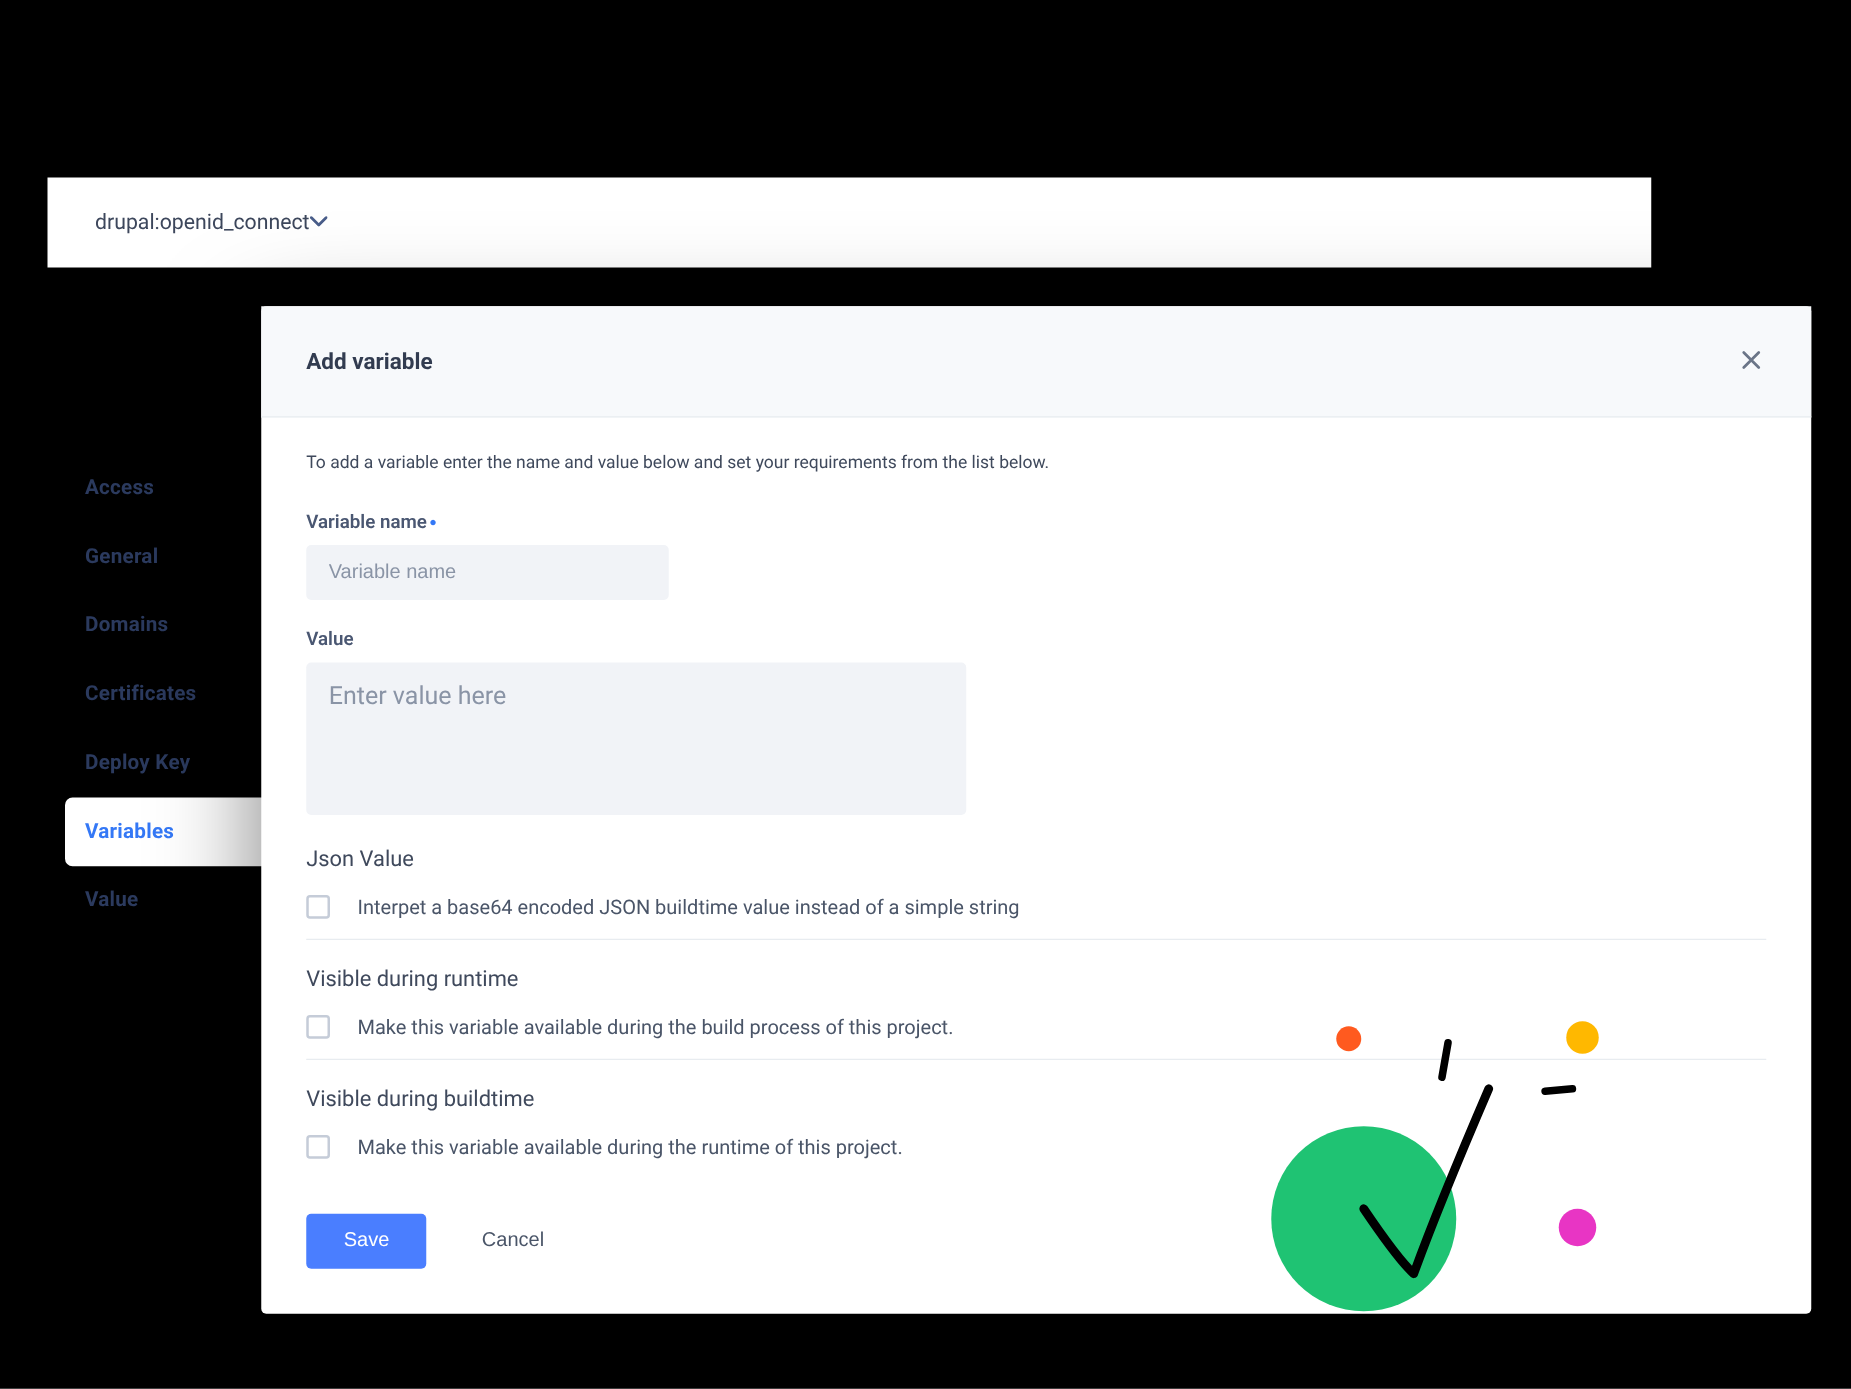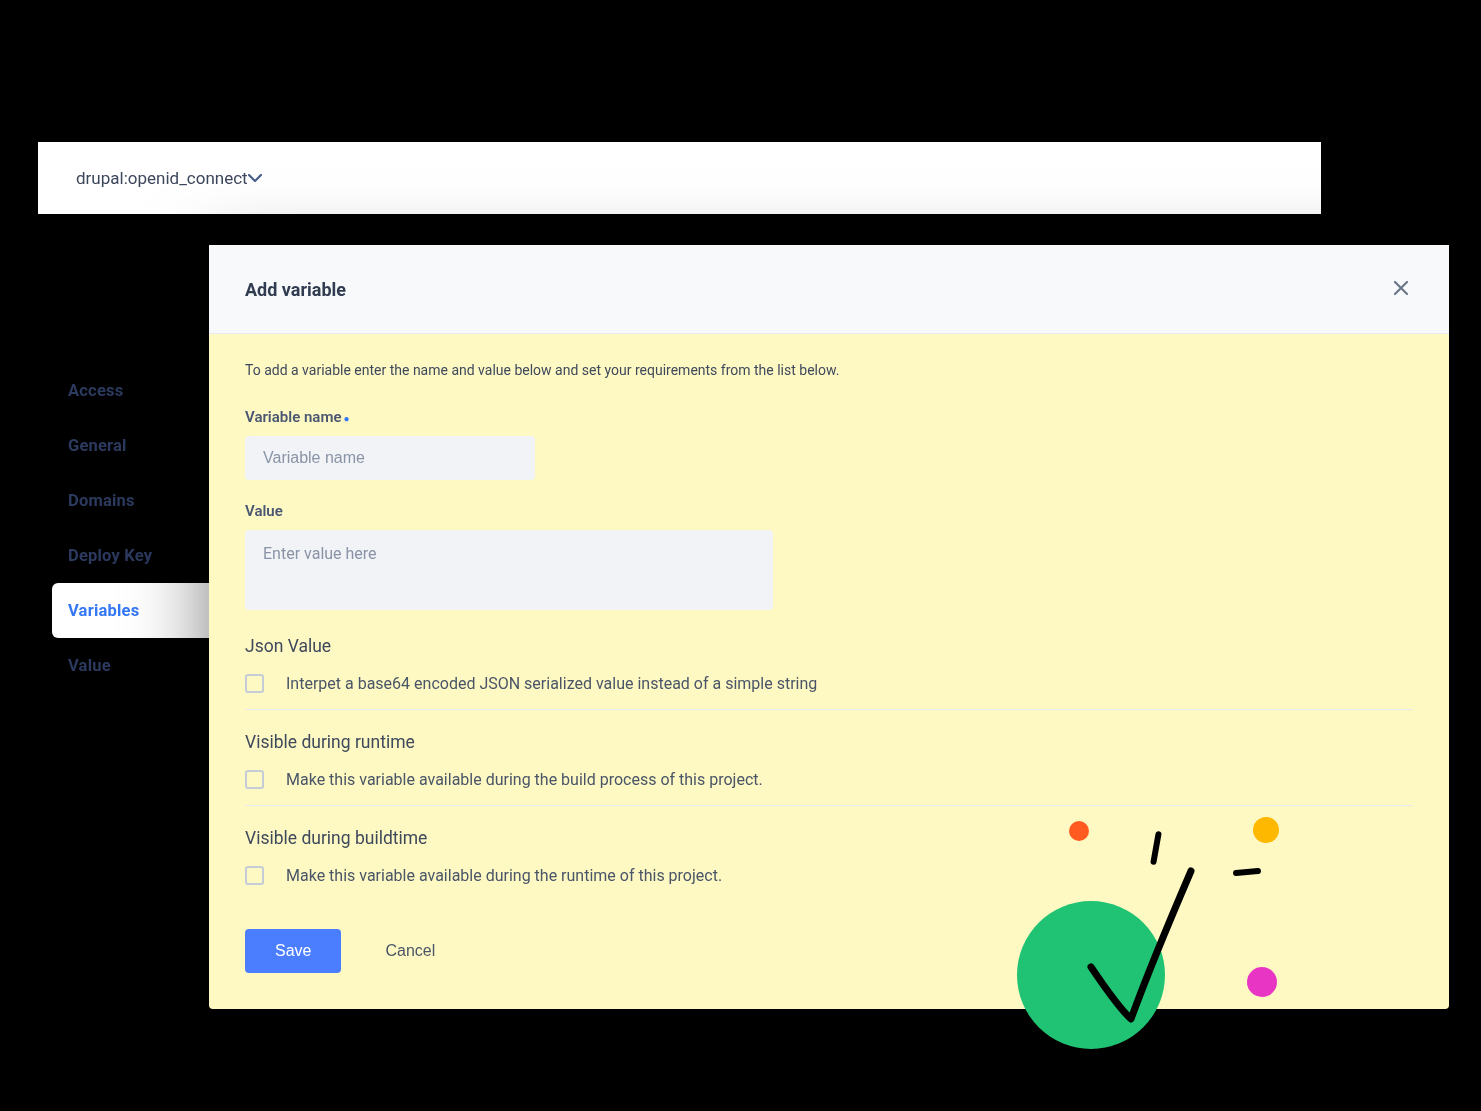--- a/index.html
+++ b/index.html
@@ -64,21 +64,21 @@
       color: #3478f6;
       border-radius: 6px 0 0 6px;
       box-shadow: -4px 6px 14px rgba(0,0,0,0.35);
     }
     
     .modal {
       position: absolute;
       top: 245px;
       left: 209px;
       width: 1240px;
-      background: #fef9c3;
+      background: #ffffff;
       border-radius: 4px;
       box-shadow: 0 20px 80px rgba(0,0,0,0.5);
     }
     
     .modal-header {
       display: flex;
       justify-content: space-between;
       align-items: center;
       padding: 28px 36px;
       background: #f7f9fb;
@@ -133,26 +133,26 @@
       color: #4a5568;
       margin-bottom: 22px;
     }
     
     .text-input::placeholder {
       color: #8a94a6;
     }
     
     .textarea-input {
       width: 528px;
-      height: 80px;
+      height: 122px;
       padding: 14px 18px;
       background: #f1f3f7;
       border: none;
       border-radius: 4px;
-      font-size: 16px;
+      font-size: 20px;
       color: #4a5568;
       resize: none;
       margin-bottom: 22px;
       font-family: inherit;
     }
     
     .textarea-input::placeholder {
       color: #8a94a6;
     }
     
@@ -328,20 +328,23 @@
   <div class="sidebar-item">
     <span>Access</span>
   </div>
   <div class="sidebar-item">
     <span>General</span>
   </div>
   <div class="sidebar-item">
     <span>Domains</span>
   </div>
   <div class="sidebar-item">
+    <span>Certificates</span>
+  </div>
+  <div class="sidebar-item">
     <span>Deploy Key</span>
   </div>
   <div class="sidebar-item active">
     <span>Variables</span>
   </div>
   <div class="sidebar-item">
     <span>Value</span>
   </div>
 </div>
 
@@ -361,21 +364,21 @@
       <span>Variable name</span><span class="required-dot">●</span>
     </label>
     <input type="text" class="text-input" placeholder="Variable name" style="">
     
     <label class="form-label">Value</label>
     <textarea class="textarea-input" placeholder="Enter value here" style=""></textarea>
     
     <div class="section-title">Json Value</div>
     <div class="checkbox-row">
       <div class="checkbox"></div>
-      <span class="checkbox-label">Interpet a base64 encoded JSON serialized value instead of a simple string</span>
+      <span class="checkbox-label">Interpet a base64 encoded JSON buildtime value instead of a simple string</span>
     </div>
     
     <div class="section-title">Visible during runtime</div>
     <div class="checkbox-row">
       <div class="checkbox"></div>
       <span class="checkbox-label">Make this variable available during the build process of this project.</span>
     </div>
     
     <div class="section-title">Visible during buildtime</div>
     <div class="checkbox-row last">

